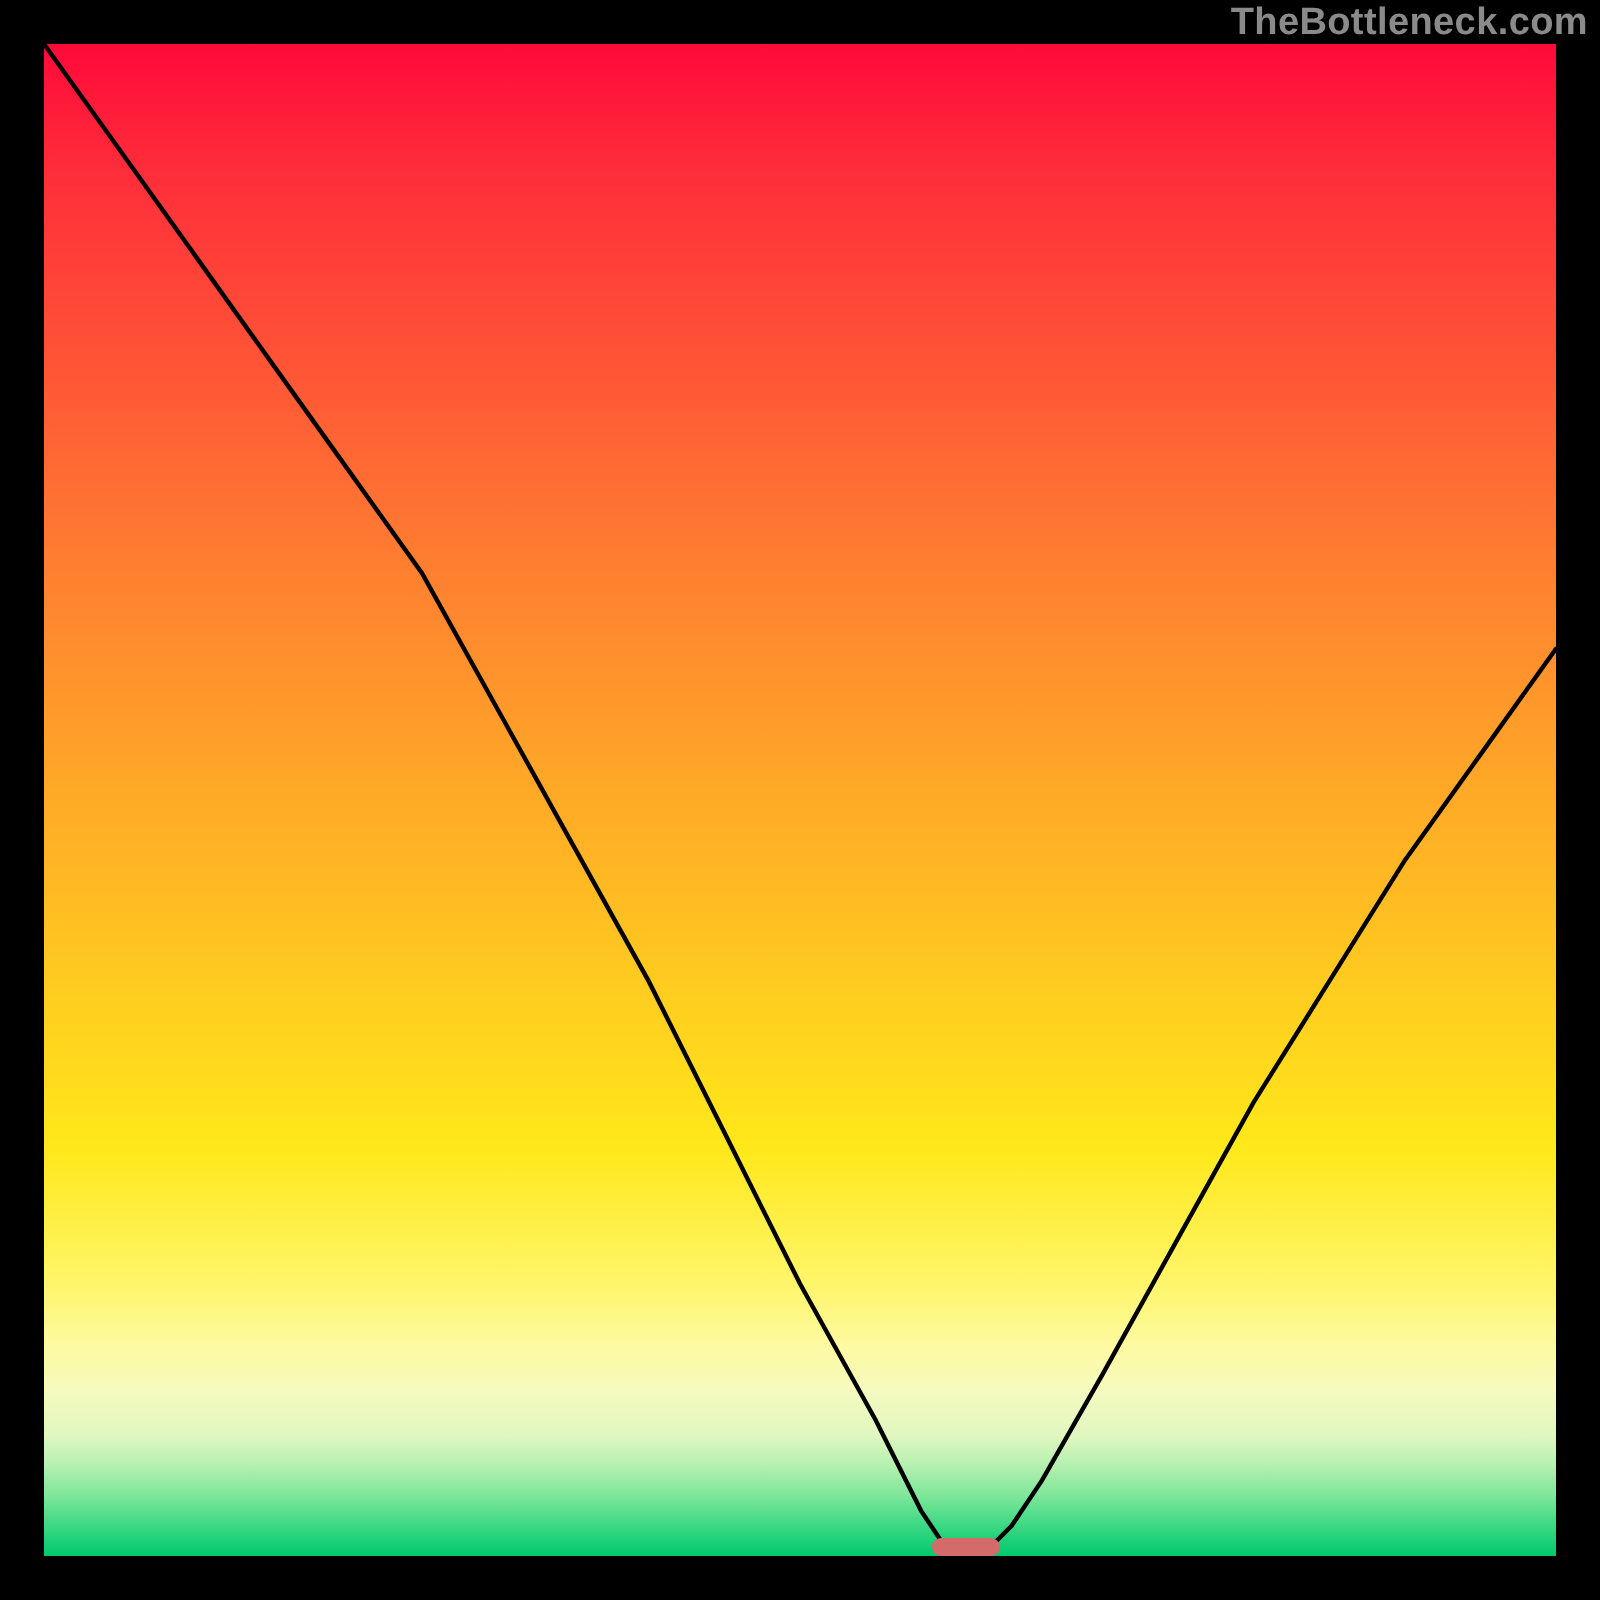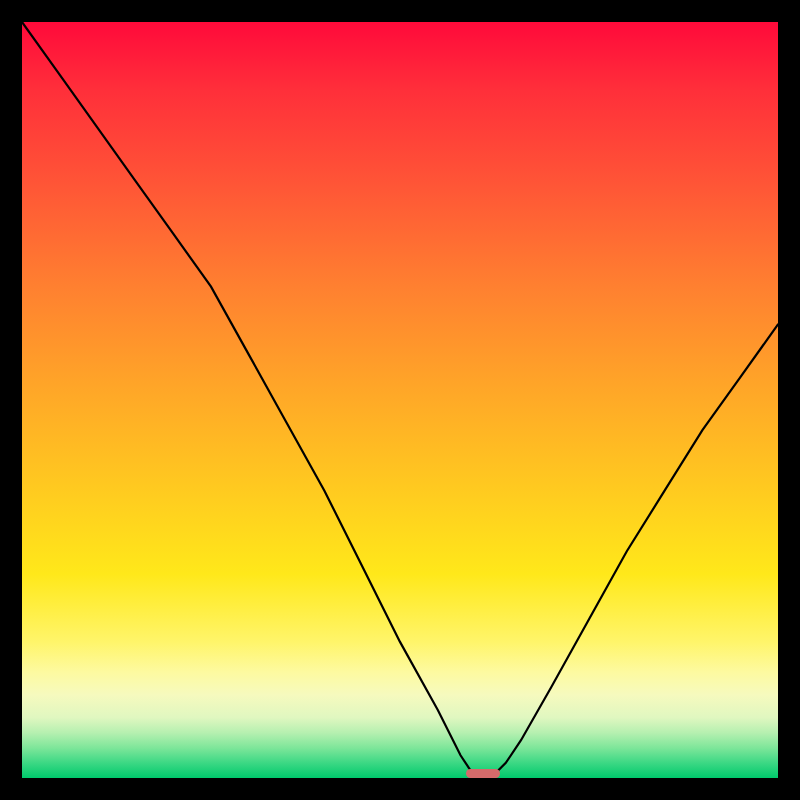--- a/index.html
+++ b/index.html
@@ -66,13 +66,14 @@
 
 <div class="chart-container">
 
   <div class="plot-area">
     <svg class="curve" viewBox="0 0 756 756" preserveAspectRatio="none">
       <path id="curve-path" fill="none" stroke="#000" stroke-width="2.2" stroke-linecap="round" d="M0.0 0.0 L37.8 52.9 L75.6 105.8 L113.4 158.8 L151.2 211.7 L189.0 264.6 L226.8 332.6 L264.6 400.7 L302.4 468.7 L340.2 544.3 L378.0 619.9 L415.8 688.0 L438.5 733.3 L453.6 756.0 L468.7 756.0 L483.8 740.9 L499.0 718.2 L529.2 665.3 L567.0 597.2 L604.8 529.2 L642.6 468.7 L680.4 408.2 L718.2 355.3 L756.0 302.4"></path>
     </svg>
     <div class="baseline-marker" style="left: 444.15px; width: 34.02px; background: rgb(212, 106, 106);"></div>
   </div>
 
+  <div class="watermark">TheBottleneck.com</div>
 </div>
 
 </body></html>

